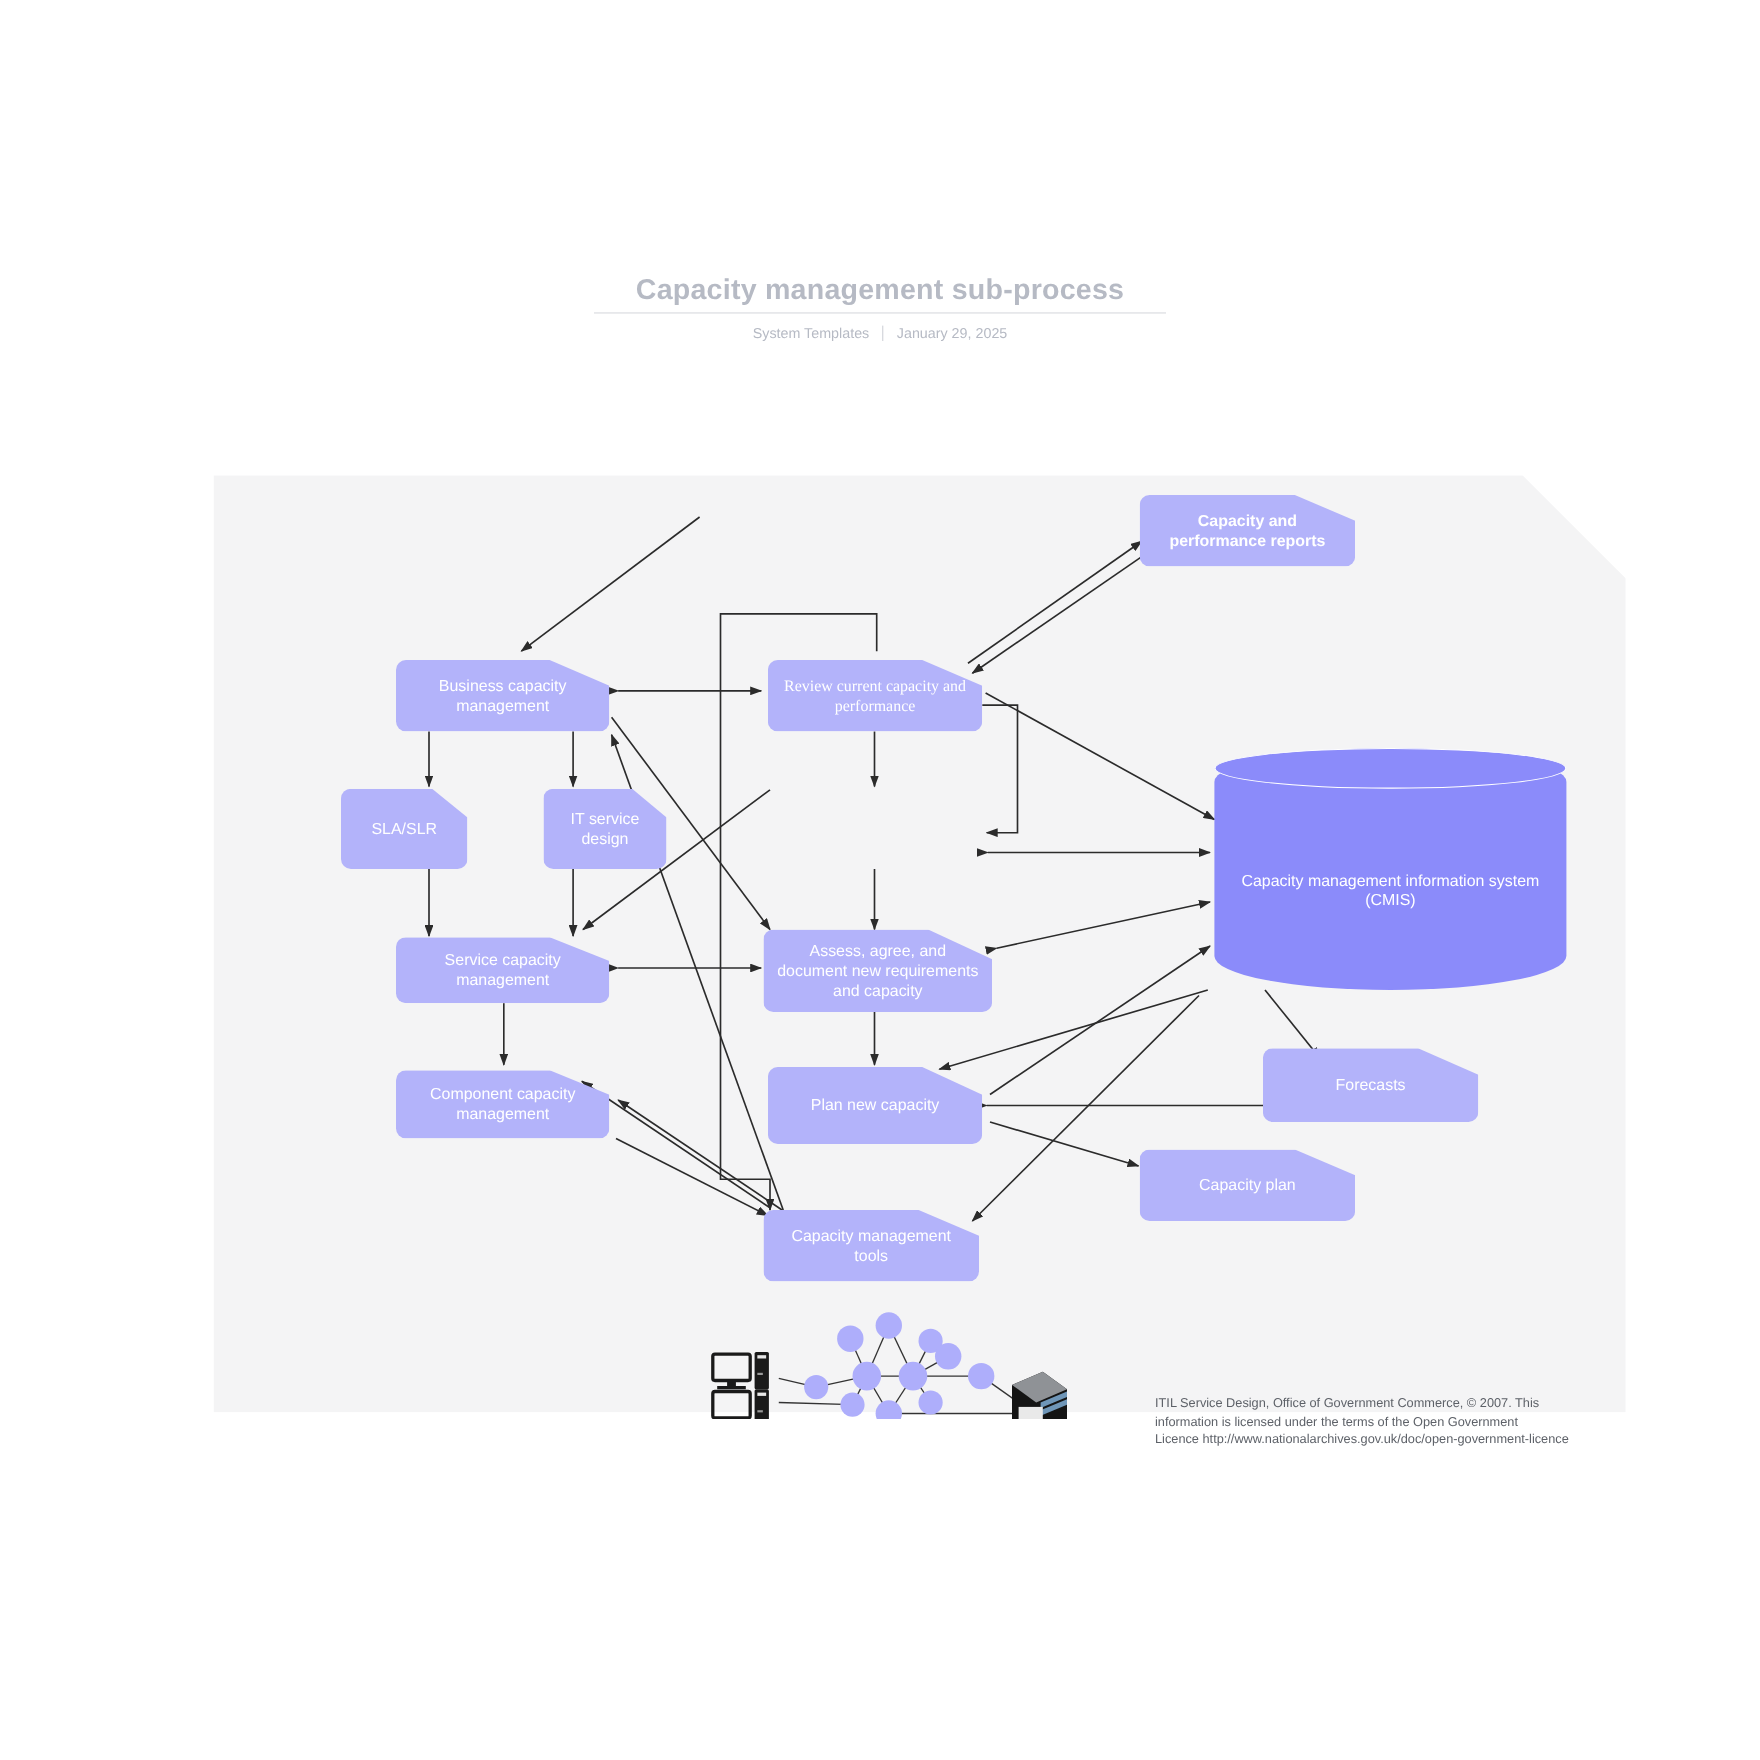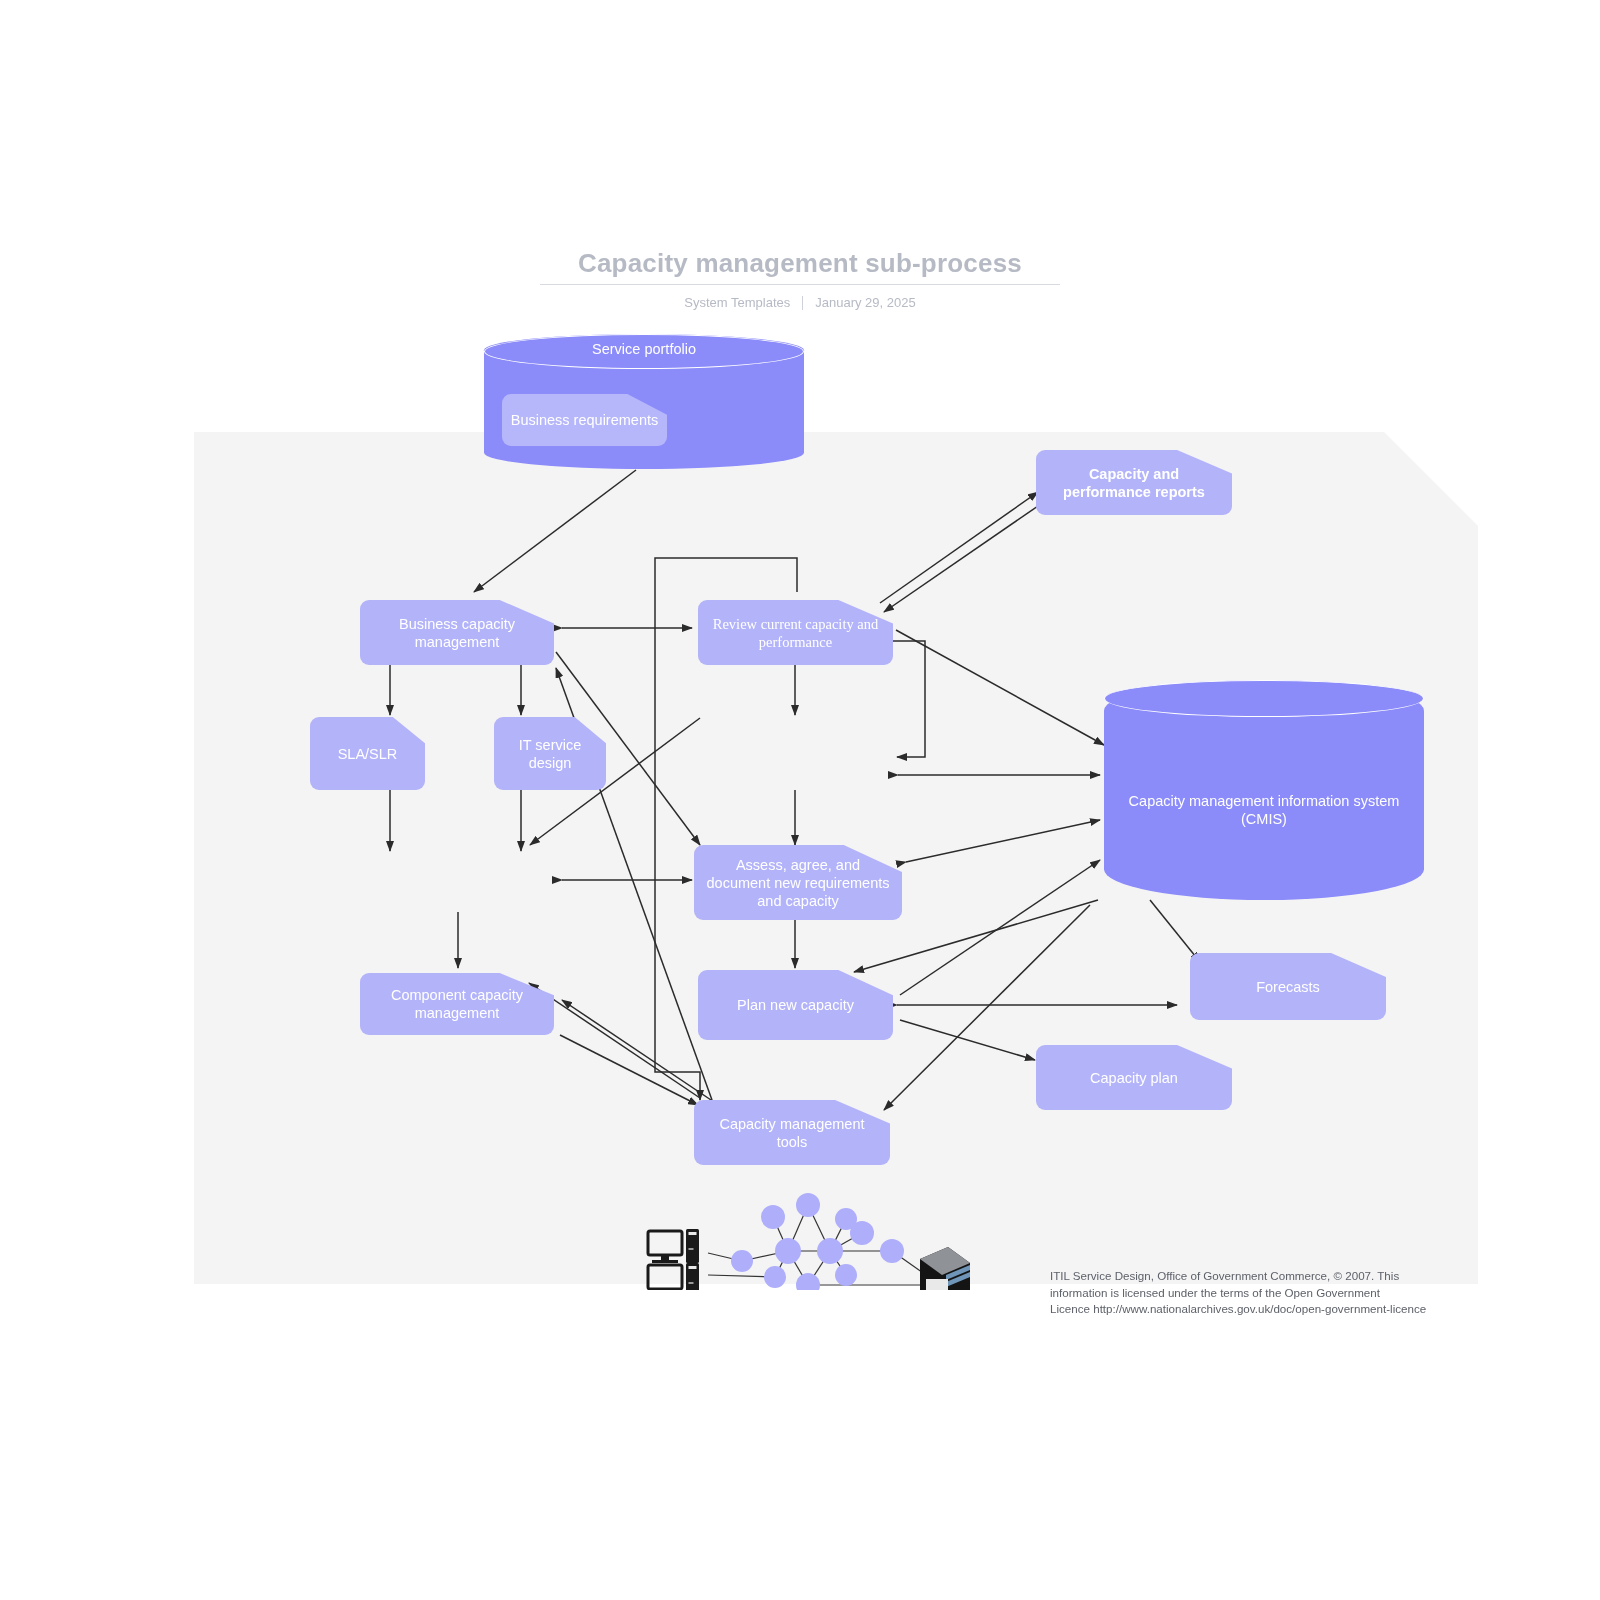--- a/index.html
+++ b/index.html
@@ -266,29 +266,20 @@
       <line x1="700" y1="1098" x2="529" y2="983" marker-end="url(#ah)"></line>
       <line x1="714" y1="1102" x2="562" y2="1000" marker-end="url(#ah)"></line>
 
       <line x1="556" y1="652" x2="700" y2="845" marker-end="url(#ah)"></line>
       <line x1="560" y1="862" x2="700" y2="745" stroke-opacity="0"></line>
       <line x1="700" y1="718" x2="530" y2="845" marker-end="url(#ah)"></line>
       <line x1="560" y1="895" x2="700" y2="790" stroke-opacity="0"></line>
     </g>
   </svg>
 
-  <div class="cyl" style="left:484px; top:334px; width:320px; height:135px;">
-    <div class="body"></div>
-    <div class="lid"></div>
-    <div class="label" style="top:6px;">Service portfolio</div>
-    <div class="inner-note" style="left:18px; top:60px; width:165px; height:52px;">
-      <div class="shape"></div>
-      <div class="txt">Business requirements</div>
-    </div>
-  </div>
 
   <div class="cyl" style="left:1104px; top:680px; width:320px; height:220px;">
     <div class="body" style="border-radius:50% / 14%;"></div>
     <div class="lid" style="height:17%;"></div>
     <div class="label" style="top:112px; padding:0 16px; box-sizing:border-box;">Capacity management information system (CMIS)</div>
   </div>
 
   <div class="node bold" style="left:360px; top:600px; width:194px; height:65px;">
     <div class="shape"></div>
     <div class="txt">Business capacity management</div>
@@ -308,37 +299,41 @@
     <div class="shape"></div>
     <div class="txt">SLA/SLR</div>
   </div>
 
   <div class="node" style="left:494px; top:717px; width:112px; height:73px;">
     <div class="shape"></div>
     <div class="txt">IT service design</div>
   </div>
 
 
+  <div class="node" style="left:360px; top:852px; width:194px; height:60px;">
+    <div class="shape"></div>
+    <div class="txt">Service capacity management</div>
+  </div>
 
   <div class="node" style="left:694px; top:845px; width:208px; height:75px;">
     <div class="shape"></div>
     <div class="txt">Assess, agree, and document new requirements and capacity</div>
   </div>
 
   <div class="node" style="left:360px; top:973px; width:194px; height:62px;">
     <div class="shape"></div>
     <div class="txt">Component capacity management</div>
   </div>
 
   <div class="node" style="left:698px; top:970px; width:195px; height:70px;">
     <div class="shape"></div>
     <div class="txt">Plan new capacity</div>
   </div>
 
-  <div class="node" style="left:1190px; top:953px; width:196px; height:67px;">
+  <div class="node" style="left:1148px; top:953px; width:196px; height:67px;">
     <div class="shape"></div>
     <div class="txt">Forecasts</div>
   </div>
 
   <div class="node" style="left:1036px; top:1045px; width:196px; height:65px;">
     <div class="shape"></div>
     <div class="txt">Capacity plan</div>
   </div>
 
   <div class="node bold" style="left:694px; top:1100px; width:196px; height:65px;">

